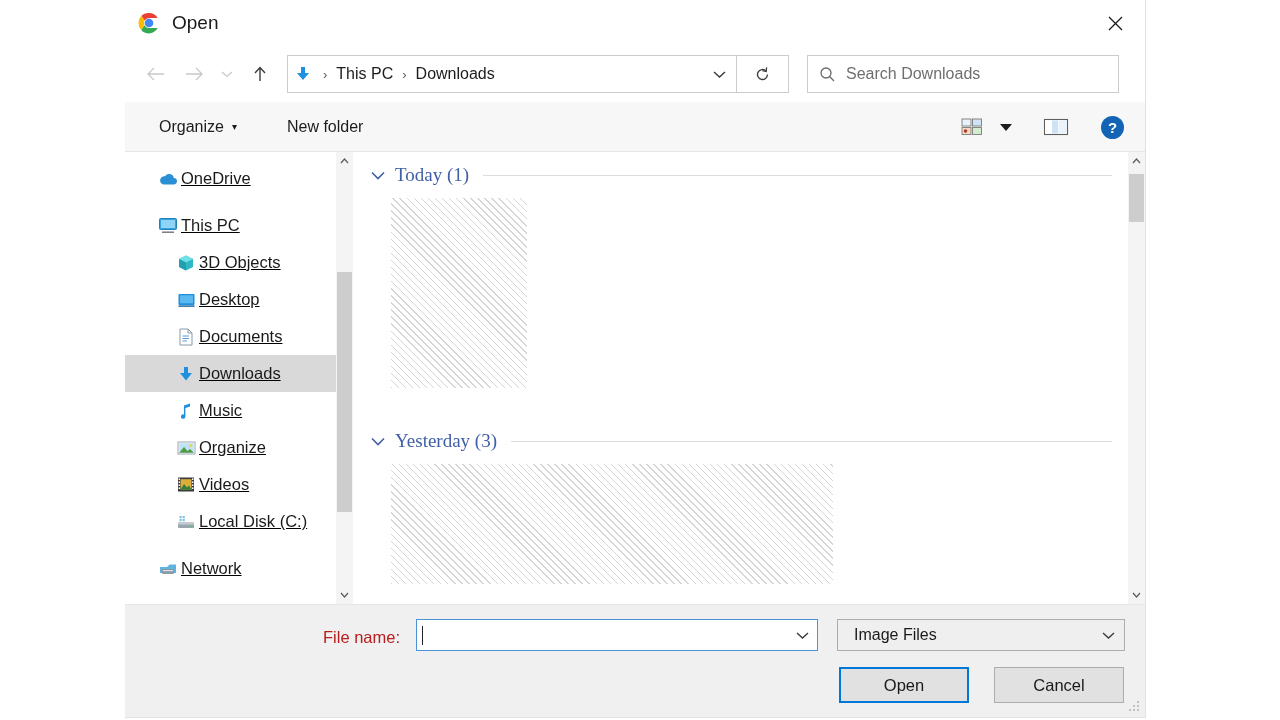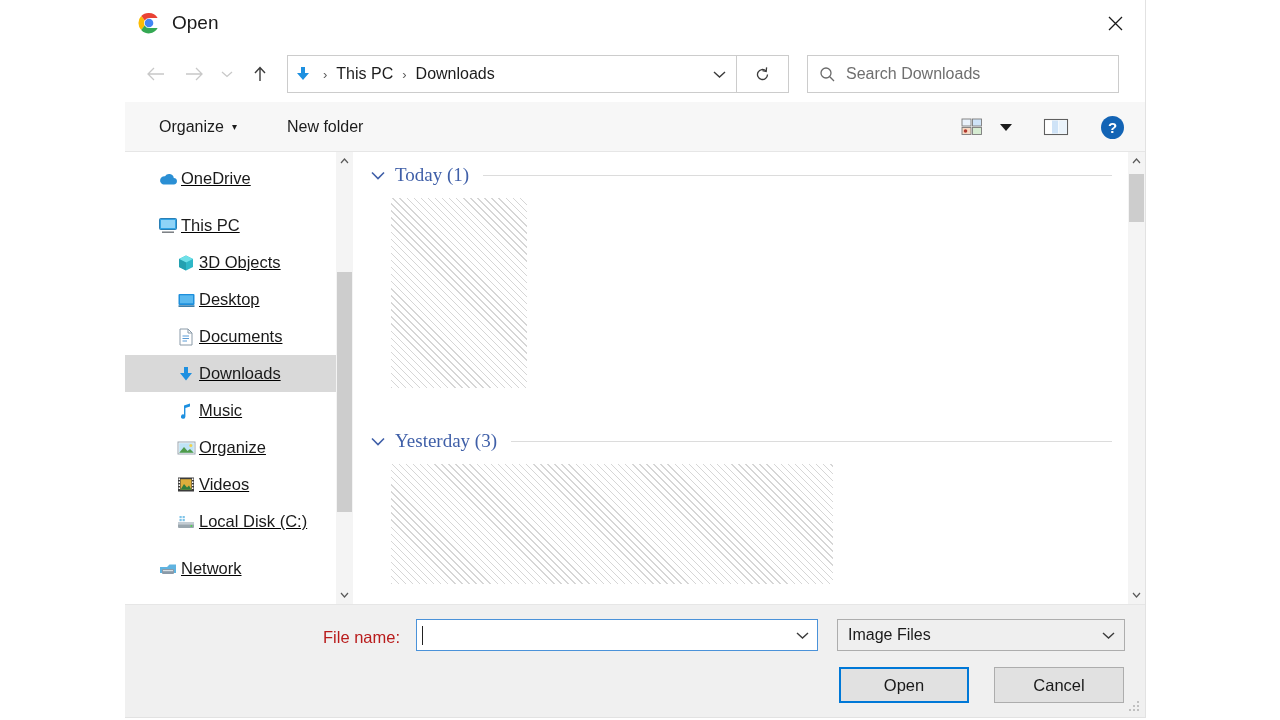--- a/index.html
+++ b/index.html
@@ -202,21 +202,21 @@
     display: flex; align-items: center; justify-content: center;
     color: #3b3b3b;
   }
   .ftype-box {
     position: absolute; left: 712px; top: 14px;
     width: 288px; height: 32px;
     background: #efefef;
     border: 1px solid #adadad;
     display: flex; align-items: center;
   }
-  .ftype-text { font-size: 16px; color: #1a1a1a; margin-left: 10px; }
+  .ftype-text { font-size: 16px; color: #1a1a1a; margin-left: 16px; }
   .ftype-drop {
     position: absolute; right: 0; top: 0; width: 32px; height: 30px;
     display: flex; align-items: center; justify-content: center;
     color: #3b3b3b;
   }
   .btn {
     position: absolute; top: 62px;
     height: 36px; width: 130px;
     display: flex; align-items: center; justify-content: center;
     font-size: 16.5px; color: #1a1a1a;

